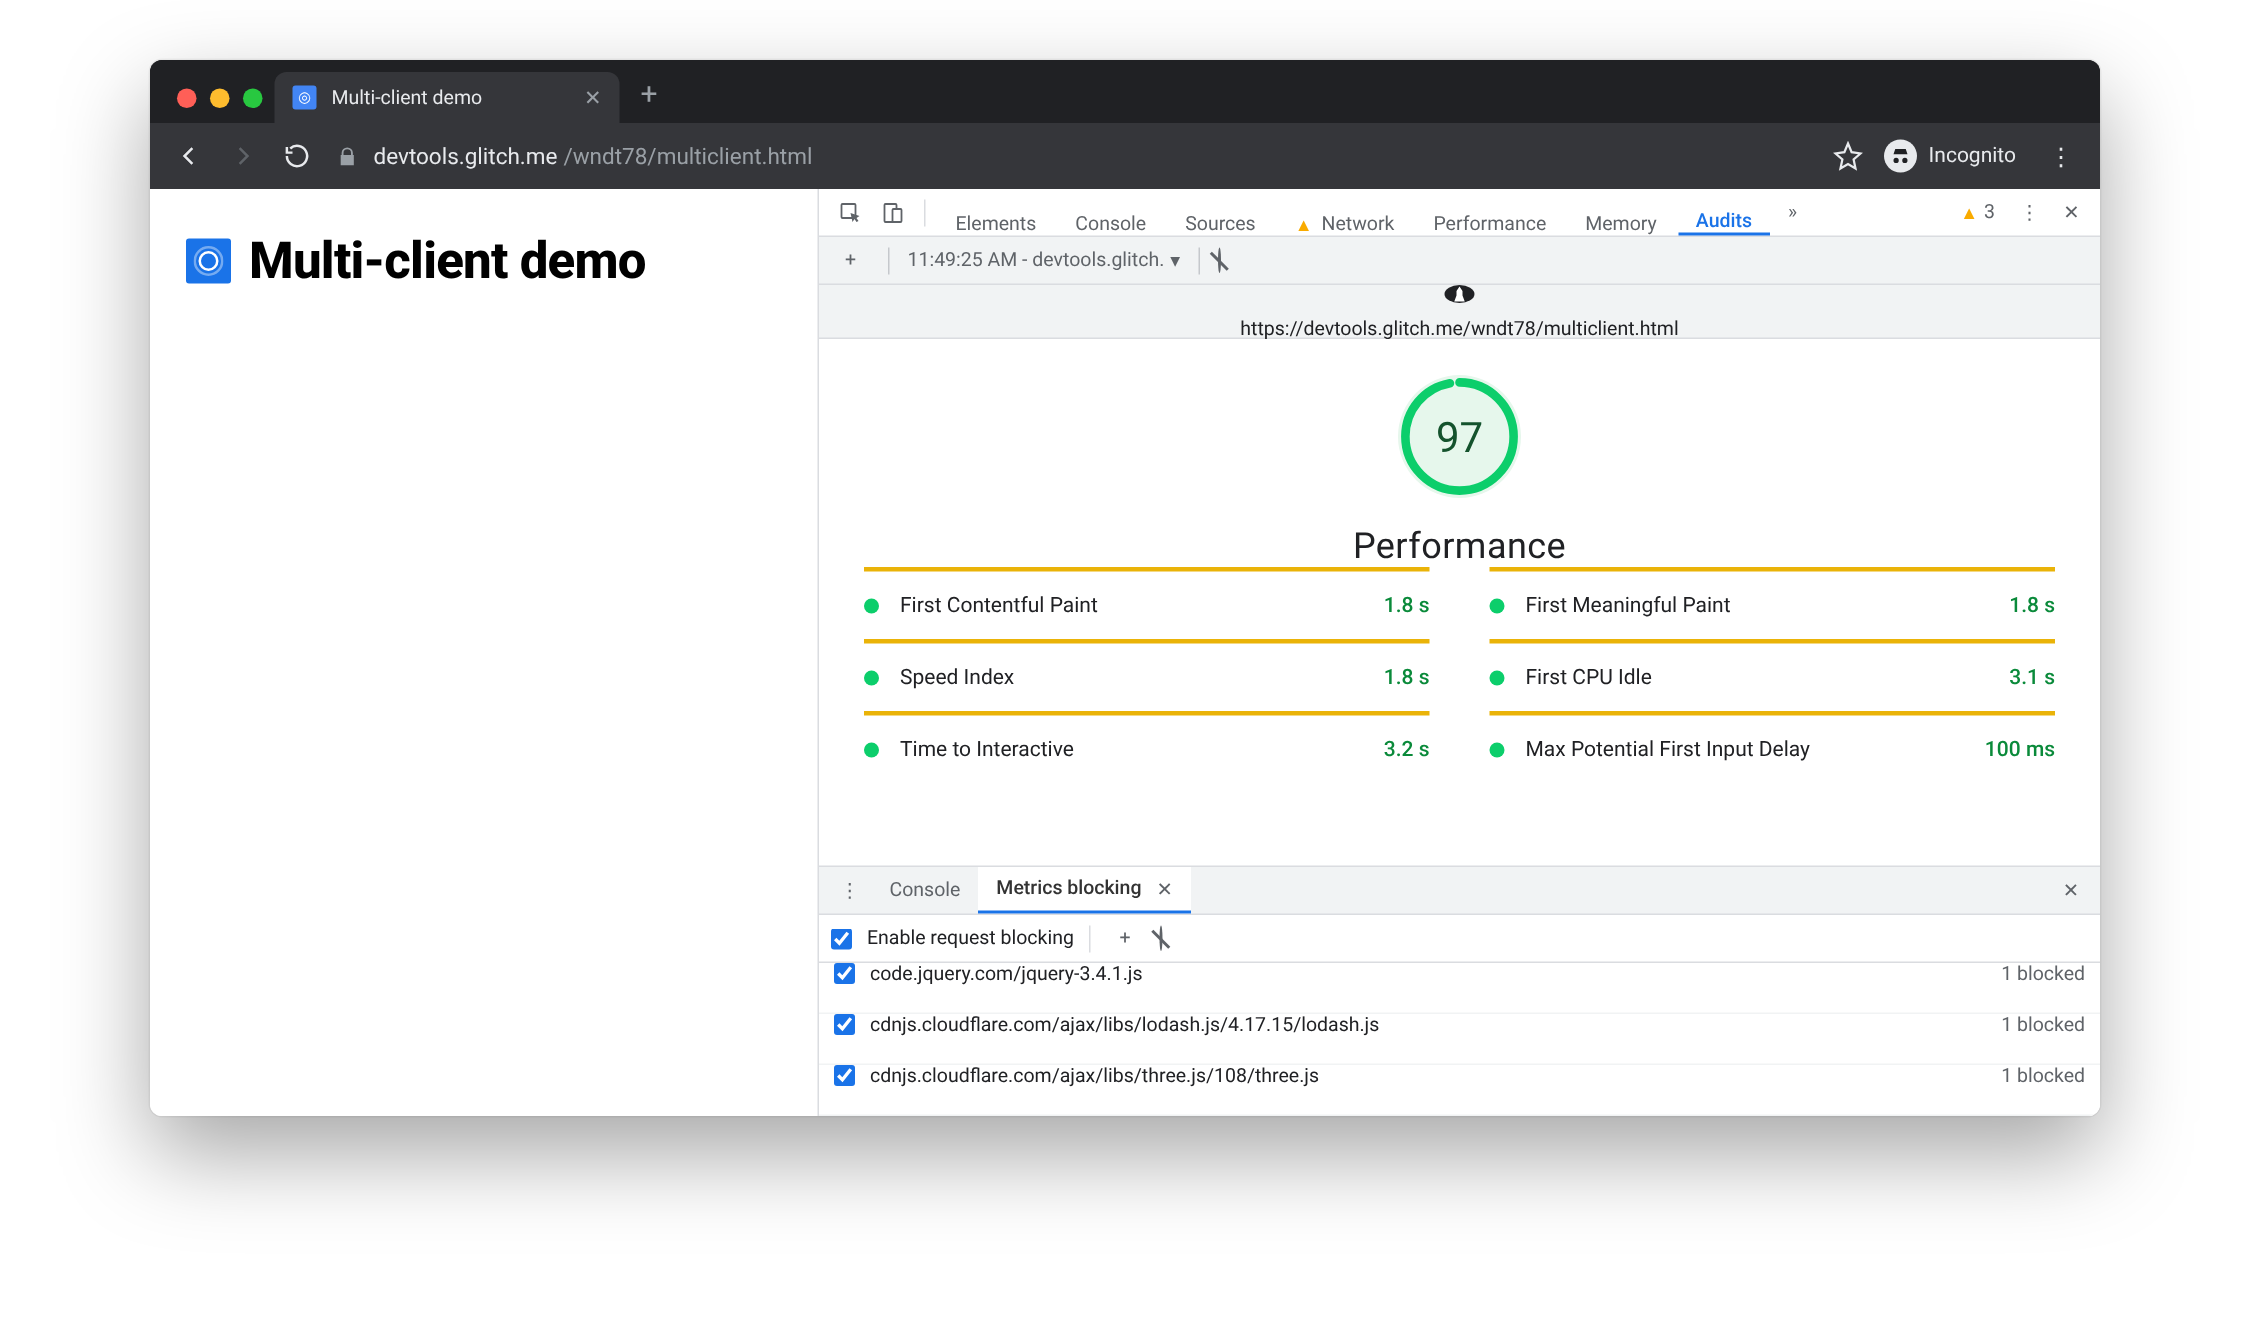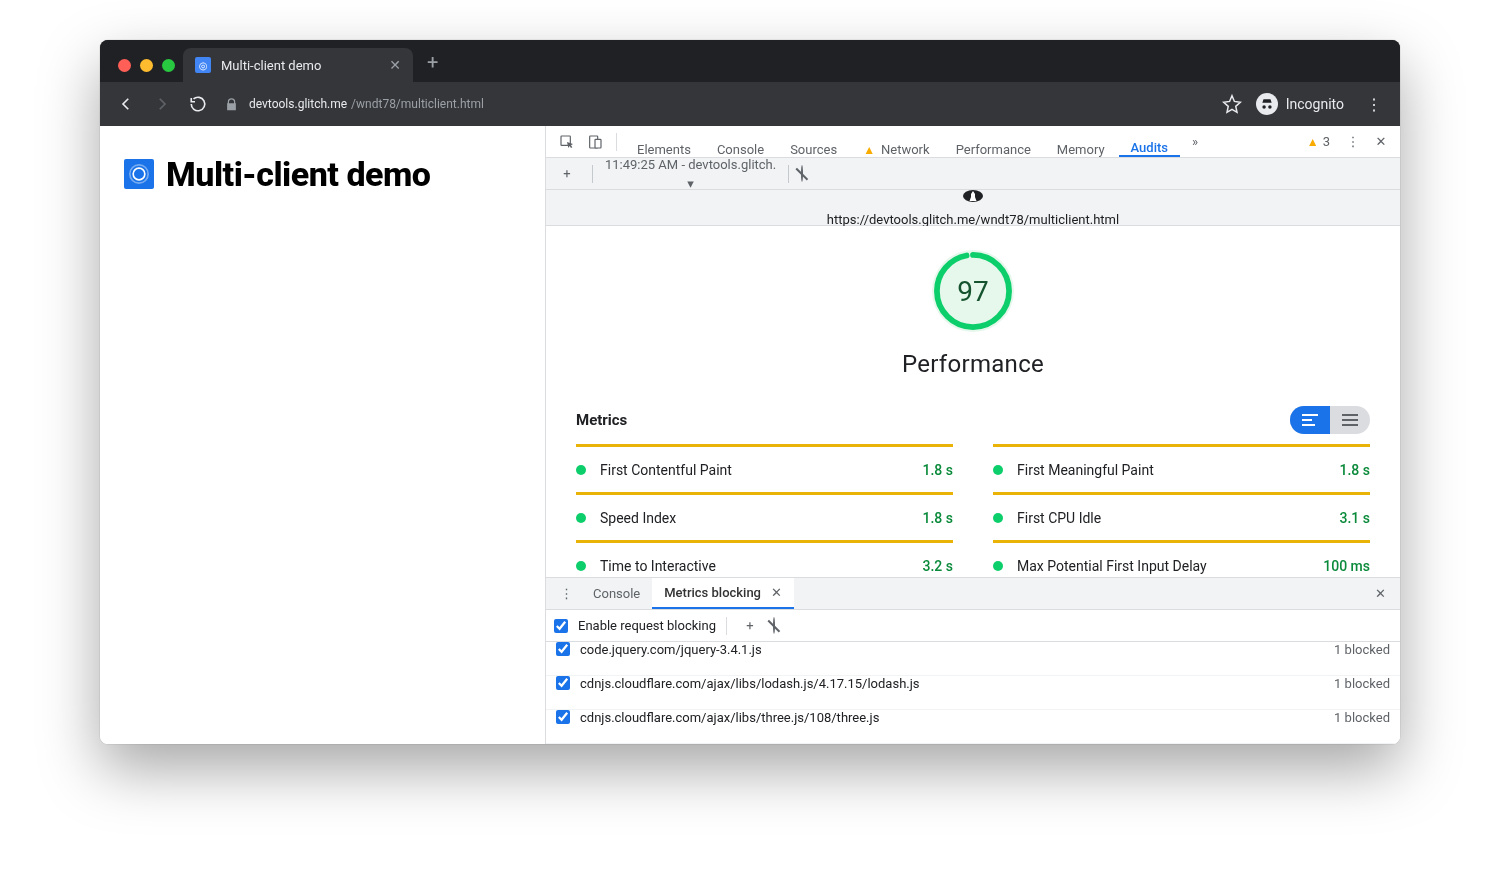--- a/index.html
+++ b/index.html
@@ -46,21 +46,21 @@
   .addrbar {
     height: 44px; background: #35363a; display: flex; align-items: center; padding: 0 10px; gap: 4px;
   }
   .nav-icon {
     width: 32px; height: 32px; display:flex;align-items:center;justify-content:center;
     color:#e8eaed; border-radius:50%; cursor:pointer;
   }
   .nav-icon.dim { color:#5f6368; }
   .omnibox {
     flex:1; margin-left: 6px; display:flex; align-items:center; gap:10px;
-    color:#9aa0a6; font-size:12px;
+    color:#9aa0a6; font-size:15px;
   }
   .omnibox .lock { color:#9aa0a6; }
   .omnibox .host { color:#e8eaed; }
   .addr-right { display:flex; align-items:center; gap:14px; color:#e8eaed; margin-left:auto; }
   .incog { display:flex; align-items:center; gap:8px; font-size:14px; color:#e8eaed; }
   .incog-badge {
     width:22px;height:22px;border-radius:50%;background:#e8eaed;color:#202124;
     display:flex;align-items:center;justify-content:center;font-size:13px;
   }
   
@@ -88,21 +88,21 @@
   .dt-tab.active { color:#1a73e8; border-bottom:2px solid #1a73e8; font-weight:500; }
   .warn-tri { color:#f9ab00; font-size:12px; }
   .dt-right { margin-left:auto; display:flex; align-items:center; gap:2px; padding-right:6px; }
   .count-badge { display:flex; align-items:center; gap:4px; padding:0 8px; color:#5f6368; }
   
   .aud-bar {
     height:32px; border-bottom:1px solid #dadce0; background:#f1f3f4;
     display:flex; align-items:center; font-size:13px; color:#5f6368; padding:0 8px; gap:6px;
   }
   .aud-bar .aud-sep { width:1px;height:18px;background:#c5c8cc;margin:0 6px; }
-  .aud-bar .dropdown { display:flex; align-items:center; gap:4px; cursor:pointer;flex-direction:column; }
+  .aud-bar .dropdown { display:flex; align-items:center; gap:4px; cursor:pointer; }
   .prohibit {
     width:16px;height:16px;border:1.6px solid #5f6368;border-radius:50%;position:relative;
   }
   .prohibit::after {
     content:'';position:absolute;width:16px;height:1.6px;background:#5f6368;
     top:50%;left:50%;transform:translate(-50%,-50%) rotate(45deg);
   }
   
   .url-row {
     height:36px;border-bottom:1px solid #dadce0;background:#f1f3f4;
@@ -327,39 +327,20 @@
           <div class="gauge">
             <div class="bg-ring"></div>
             <svg viewBox="0 0 100 100">
               <circle cx="50" cy="50" r="44" fill="none" stroke="#0cce6b" stroke-width="7" stroke-dasharray="276.5" stroke-dashoffset="8.3" stroke-linecap="round" transform="rotate(-90 50 50)"></circle>
             </svg>
             <div class="score">97</div>
           </div>
           <div class="gauge-title">Performance</div>
         </div>
 
-        <div class="metrics-head">
-          <h3>Metrics</h3>
-          <div class="toggle">
-            <div class="seg active">
-              <div class="bars" style="color:#fff;">
-                <span style="width:16px"></span>
-                  <span style="width:10px"></span>
-                  <span style="width:13px"></span>
-              </div>
-            </div>
-            <div class="seg">
-              <div class="bars" style="color:#5f6368;">
-                <span style="width:16px"></span>
-                  <span style="width:16px"></span>
-                  <span style="width:16px"></span>
-              </div>
-            </div>
-          </div>
-        </div>
 
         <div class="metrics-grid">
           <div>
             <div class="metric-row">
                 <span class="dot"></span>
                 <span class="metric-name">First Contentful Paint</span>
                 <span class="metric-val">1.8 s</span>
               </div>
             <div class="metric-row">
                 <span class="dot"></span>

